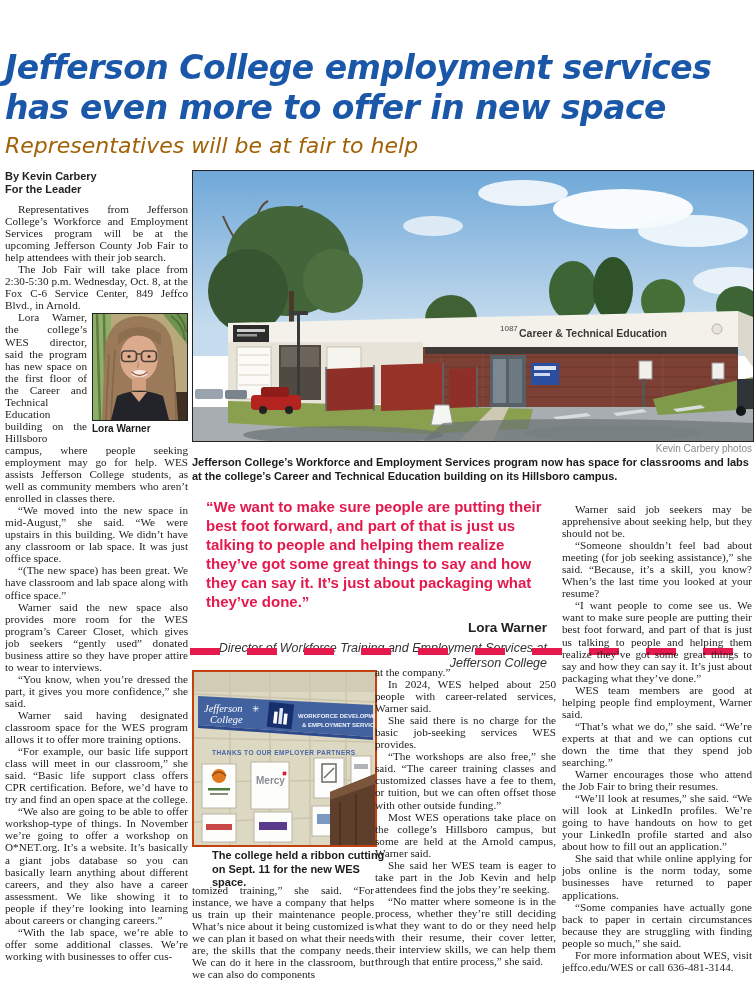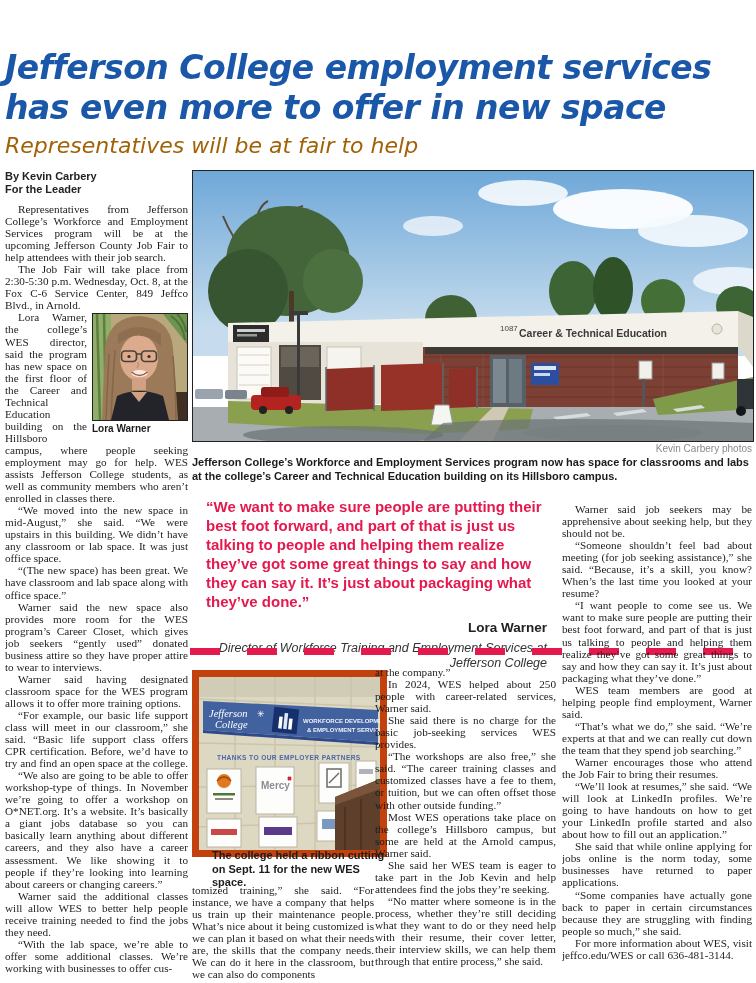--- a/index.html
+++ b/index.html
@@ -41,21 +41,21 @@
   
   .mainphoto{position:absolute;left:192px;top:170px;width:560px;height:270px;
              border:1px solid #222;}
   .mainphoto svg{display:block;}
   .credit{position:absolute;left:192px;top:443px;width:560px;text-align:right;
           font-family:"Liberation Sans",sans-serif;font-size:10px;color:#8a8a8a;}
   .maincaption{position:absolute;left:192px;top:456px;width:560px;
                font-family:"Liberation Sans",sans-serif;font-weight:bold;
                font-size:11px;line-height:13.5px;color:#1c1c1c;}
   .ribbonphoto{position:absolute;left:192px;top:670px;width:181px;height:173px;
-               border:7px solid #c2410c;}
+               border:2px solid #c2410c;}
   .ribboncaption{position:absolute;left:192px;top:849px;width:181px;
                  font-family:"Liberation Sans",sans-serif;font-weight:bold;
                  font-size:11px;line-height:13.5px;margin-left:20px;}
   
   .pullquote{position:absolute;left:206px;top:497px;width:341px;
              font-family:"Liberation Sans",sans-serif;}
   .pq-text{font-weight:bold;font-size:15px;line-height:19px;color:#e4194d;}
   .pq-attrib{margin-top:9px;text-align:right;font-weight:bold;font-size:13.5px;color:#222;}
   .pq-title{margin-top:6px;text-align:right;font-style:italic;font-size:12.5px;
             line-height:15px;color:#333;}
@@ -101,24 +101,24 @@
         <rect x="39" y="64" width="14" height="12" fill="#d2a083"></rect>
         <path d="M18 106 L24 82 Q46 72 70 82 L76 106 Z" fill="#23232a"></path>
         <path d="M38 78 L46 88 L54 78" fill="#d2a083"></path>
       </svg>
       <div class="portrait-cap">Lora Warner</div>
     </div>
     <p>Lora Warner, the college’s WES director, said the program has new space on the first floor of the Career and Technical Education building on the Hillsboro campus, where people seeking employment may go for help. WES assists Jefferson College students, as well as community members who aren’t enrolled in classes there.</p>
     <p>“We moved into the new space in mid-August,” she said. “We were upstairs in this building. We didn’t have any classroom or lab space. It was just office space.</p>
     <p>“(The new space) has been great. We have classroom and lab space along with office space.”</p>
     <p>Warner said the new space also provides more room for the WES program’s Career Closet, which gives job seekers “gently used” donated business attire so they have proper attire to wear to interviews.</p>
+    <p>“You know, when you’re dressed the part, it gives you more confidence,” she said.</p>
     <p>Warner said having designated classroom space for the WES program allows it to offer more training options.</p>
     <p>“For example, our basic life support class will meet in our classroom,” she said. “Basic life support class offers CPR certification. Before, we’d have to try and find an open space at the college.</p>
     <p>“We also are going to be able to offer workshop-type of things. In November we’re going to offer a workshop on O*NET.org. It’s a website. It’s basically a giant jobs database so you can basically learn anything about different careers, and they also have a career assessment. We like showing it to people if they’re looking into learning about careers or changing careers.”</p>
-    <p>Warner said the additional classes will allow WES to better help people receive training needed to find the jobs they need.</p>
     <p>“With the lab space, we’re able to offer some additional classes. We’re working with businesses to offer cus-</p>
   </div>
 
   <div class="mainphoto">
     <svg viewBox="0 0 560 270" width="560" height="270" xmlns="http://www.w3.org/2000/svg">
       <defs>
         <linearGradient id="sky" x1="0" y1="0" x2="0" y2="1">
           <stop offset="0" stop-color="#6fa8d8"></stop>
           <stop offset="0.85" stop-color="#c6dcee"></stop>
         </linearGradient>
@@ -259,21 +259,21 @@
     <p>Most WES operations take place on the college’s Hillsboro campus, but some are held at the Arnold campus, Warner said.</p>
     <p>She said her WES team is eager to take part in the Job Kevin and help attendees find the jobs they’re seeking.</p>
     <p>“No matter where someone is in the process, whether they’re still deciding what they want to do or they need help with their resume, their cover letter, their interview skills, we can help them through that entire process,” she said.</p>
   </div>
 
   <div class="col" id="col4">
     <p>Warner said job seekers may be apprehensive about seeking help, but they should not be.</p>
     <p>“Someone shouldn’t feel bad about meeting (for job seeking assistance),” she said. “Because, it’s a skill, you know? When’s the last time you looked at your resume?</p>
     <p>“I want people to come see us. We want to make sure people are putting their best foot forward, and part of that is just us talking to people and helping them realize they’ve got some great things to say and how they can say it. It’s just about packaging what they’ve done.”</p>
     <p>WES team members are good at helping people find employment, Warner said.</p>
-    <p>“That’s what we do,” she said. “We’re experts at that and we can really cut down the team that they spend job searching.”</p>
+    <p>“That’s what we do,” she said. “We’re experts at that and we can options cut down the time that they spend job searching.”</p>
     <p>Warner encourages those who attend the Job Fair to bring their resumes.</p>
     <p>“We’ll look at resumes,” she said. “We will look at LinkedIn profiles. We’re going to have handouts on how to get your LinkedIn profile started and also about how to fill out an application.”</p>
     <p>She said that while online applying for jobs online is the norm today, some businesses have returned to paper applications.</p>
     <p>“Some companies have actually gone back to paper in certain circumstances because they are struggling with finding people so much,” she said.</p>
     <p>For more information about WES, visit jeffco.edu/WES or call 636-481-3144.</p>
   </div>
 
 </div>
 
 </body></html>

